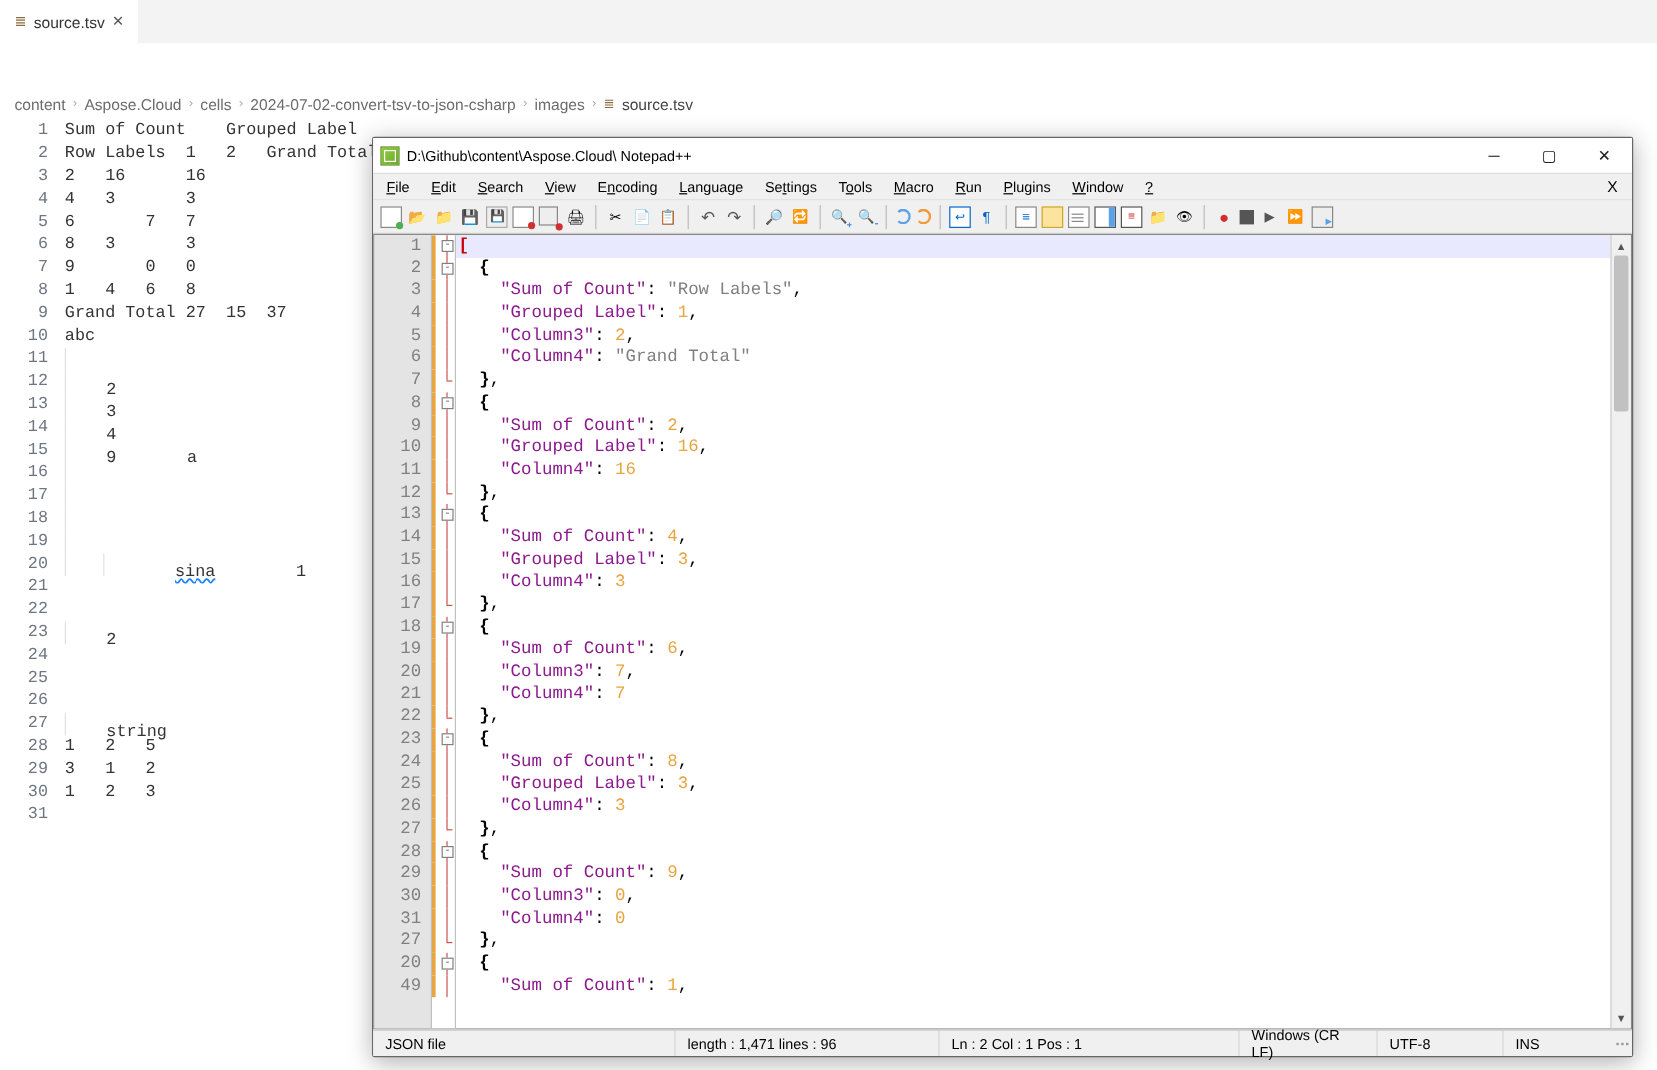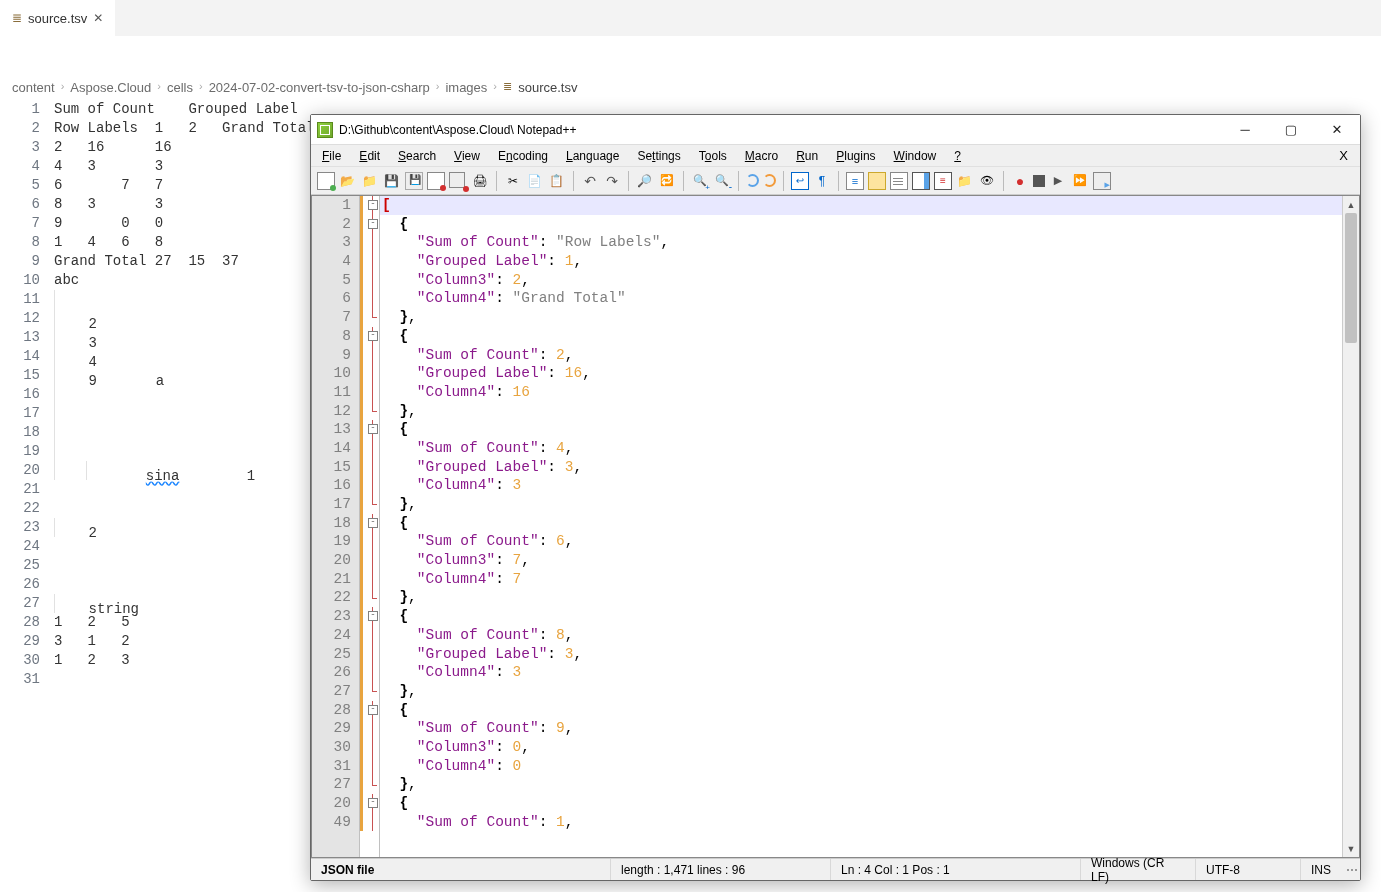--- a/index.html
+++ b/index.html
@@ -94,21 +94,21 @@
   .str { color:#808080; }
   .key { color:#8b1a8b; }
   .num { color:#e8a43f; }
   .br  { color:#000; font-weight:bold; }
   .brM { color:#c00; font-weight:bold;}
   .npp-scroll { width:17px; background:#f0f0f0; border-left:1px solid #ccc; position:relative;}
   .npp-scroll .arrow { height:17px; display:flex; align-items:center; justify-content:center; font-size:9px; color:#555;}
   .npp-scroll .thumb { position:absolute; top:17px; left:2px; right:2px; height:130px; background:#c1c1c1; border-radius:2px;}
   .npp-status { height:22px; background:#f0f0f0; border-top:1px solid #ccc; display:flex; align-items:center; font-size:12px; color:#000;}
   .npp-status .cell { border-right:1px solid #d8d8d8; padding:0 10px; height:100%; display:flex; align-items:center;}
-  .npp-status .cell:first-child{width:300px;font-weight:bold;} 
+  .npp-status .cell:first-child{width:252px;} 
   .grip { width:18px; display:flex; align-items:flex-end; justify-content:flex-end; padding:2px; }
   .grip .g { width:2px;height:2px;background:#999;margin:1px;}
 </style>
 </head>
 <body>
 
 <div class="vscode">
   <div class="tabbar">
     <div class="tab">
       <span class="file-icon">≣</span>
@@ -353,21 +353,21 @@
     </div>
     <div class="npp-scroll">
       <div class="arrow">▲</div>
       <div class="thumb"></div>
       <div class="arrow" style="position:absolute;bottom:0;left:0;right:0">▼</div>
     </div>
   </div>
   <div class="npp-status">
     <div class="cell">JSON file</div>
     <div class="cell" style="width:220px">length : 1,471    lines : 96</div>
-    <div class="cell" style="width:250px">Ln : 4    Col : 1    Pos : 1</div>
+    <div class="cell" style="width:250px">Ln : 2    Col : 1    Pos : 1</div>
     <div class="cell" style="width:115px">Windows (CR LF)</div>
     <div class="cell" style="width:105px">UTF-8</div>
     <div class="cell" style="flex:1;border-right:none;justify-content:flex-start">INS</div>
     <div class="grip">
         <div class="g"></div>
         <div class="g"></div>
         <div class="g"></div>
       </div>
   </div>
 </div>

